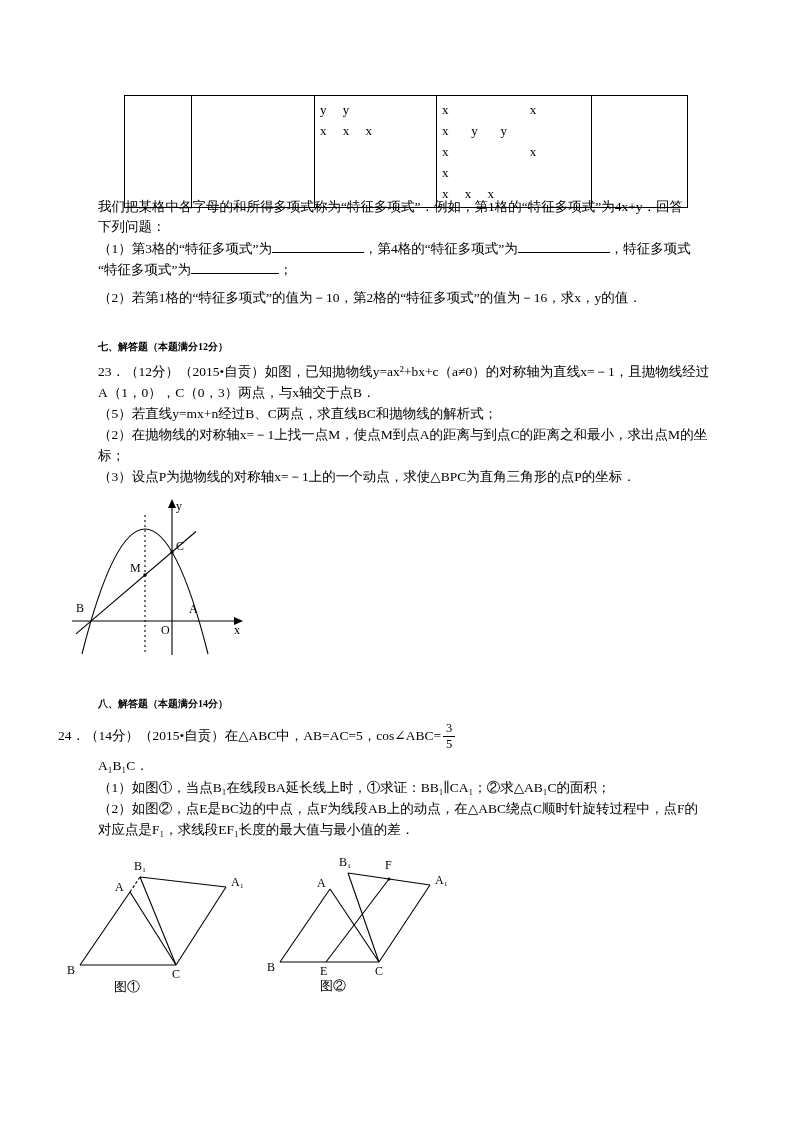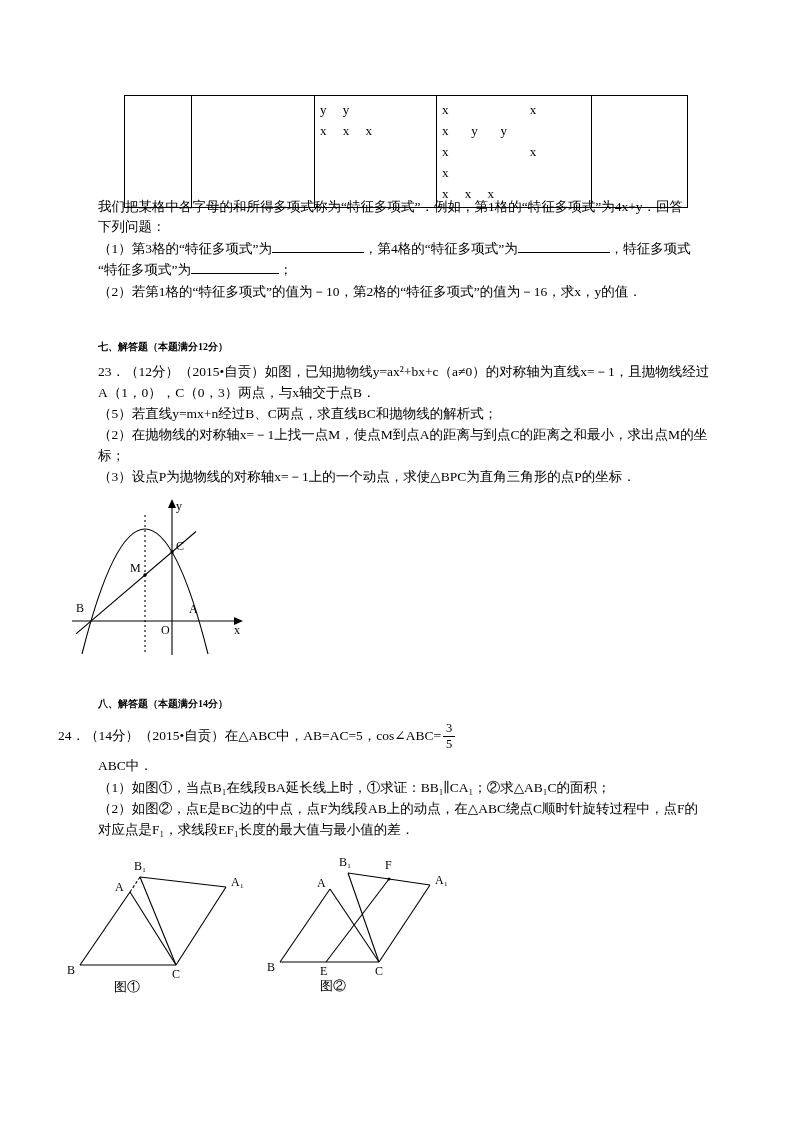--- a/index.html
+++ b/index.html
@@ -52,21 +52,21 @@
           <div class="cellpre"></div>
         </td>
   </tr>
 </tbody>
   </table>
 
 <div class="tline" style="top:197px">我们把某格中各字母的和所得多项式称为“特征多项式”．例如，第1格的“特征多项式”为4x+y．回答</div>
 <div class="tline" style="top:217px">下列问题：</div>
 <div class="tline" style="top:239px"><span>（1）第3格的“特征多项式”为</span><span class="blank" style="width:92px"></span><span>，第4格的“特征多项式”为</span><span class="blank" style="width:92px"></span><span>，特征多项式</span></div>
 <div class="tline" style="top:260px"><span>“特征多项式”为</span><span class="blank" style="width:88px"></span><span>；</span></div>
-<div class="tline" style="top:282px">（2）若第1格的“特征多项式”的值为－10，第2格的“特征多项式”的值为－16，求x，y的值．</div>
+<div class="tline" style="top:288px">（2）若第1格的“特征多项式”的值为－10，第2格的“特征多项式”的值为－16，求x，y的值．</div>
 
 <div class="tline bold" style="top:337px">七、解答题（本题满分12分）</div>
 <div class="tline" style="top:362px">23．（12分）（2015•自贡）如图，已知抛物线y=ax²+bx+c（a≠0）的对称轴为直线x=－1，且抛物线经过</div>
 <div class="tline" style="top:383px">A（1，0），C（0，3）两点，与x轴交于点B．</div>
 <div class="tline" style="top:404px">（5）若直线y=mx+n经过B、C两点，求直线BC和抛物线的解析式；</div>
 <div class="tline" style="top:425px">（2）在抛物线的对称轴x=－1上找一点M，使点M到点A的距离与到点C的距离之和最小，求出点M的坐</div>
 <div class="tline" style="top:446px">标；</div>
 <div class="tline" style="top:467px">（3）设点P为抛物线的对称轴x=－1上的一个动点，求使△BPC为直角三角形的点P的坐标．</div>
 
 <svg style="left:58px; top:497px" width="190" height="172" viewBox="0 0 190 172">
@@ -85,21 +85,21 @@
   <text x="18" y="115">B</text>
   <text x="131" y="116">A</text>
   <text x="118" y="53">C</text>
   <text x="72" y="75">M</text>
 </svg>
 
 <div class="tline bold" style="top:694px">八、解答题（本题满分14分）</div>
 <div class="fracline" style="top:720px; height:32px">
   <span>24．（14分）（2015•自贡）在△ABC中，AB=AC=5，cos∠ABC=</span><span class="frac"><span class="num">3</span><span class="den">5</span></span>
 </div>
-<div class="tline" style="top:756px">ABC中．</div>
+<div class="tline" style="top:756px">A₁B₁C．</div>
 <div class="tline" style="top:778px">（1）如图①，当点B₁在线段BA延长线上时，①求证：BB₁∥CA₁；②求△AB₁C的面积；</div>
 <div class="tline" style="top:799px">（2）如图②，点E是BC边的中点，点F为线段AB上的动点，在△ABC绕点C顺时针旋转过程中，点F的</div>
 <div class="tline" style="top:820px">对应点是F₁，求线段EF₁长度的最大值与最小值的差．</div>
 
 <svg style="left:60px; top:858px" width="190" height="140" viewBox="0 0 190 140">
   <line x1="20" y1="107" x2="116" y2="107"></line>
   <line x1="20" y1="107" x2="70" y2="34"></line>
   <line x1="70" y1="34" x2="116" y2="107"></line>
   <line x1="70" y1="34" x2="80" y2="19" stroke-dasharray="3,2"></line>
   <line x1="80" y1="19" x2="116" y2="107"></line>

